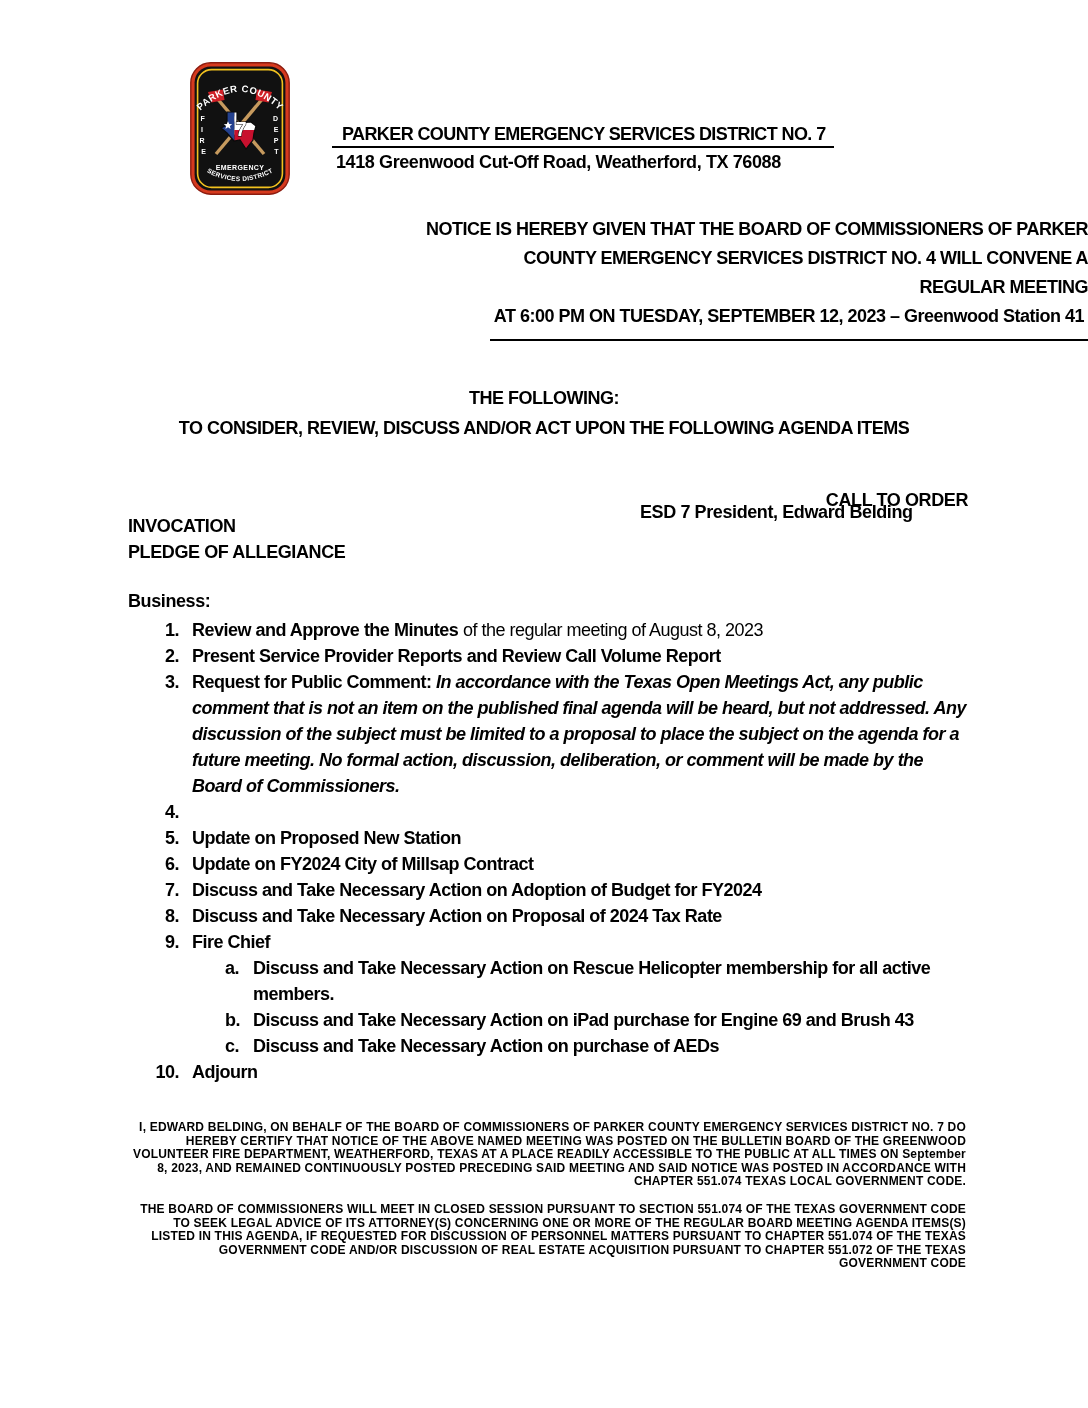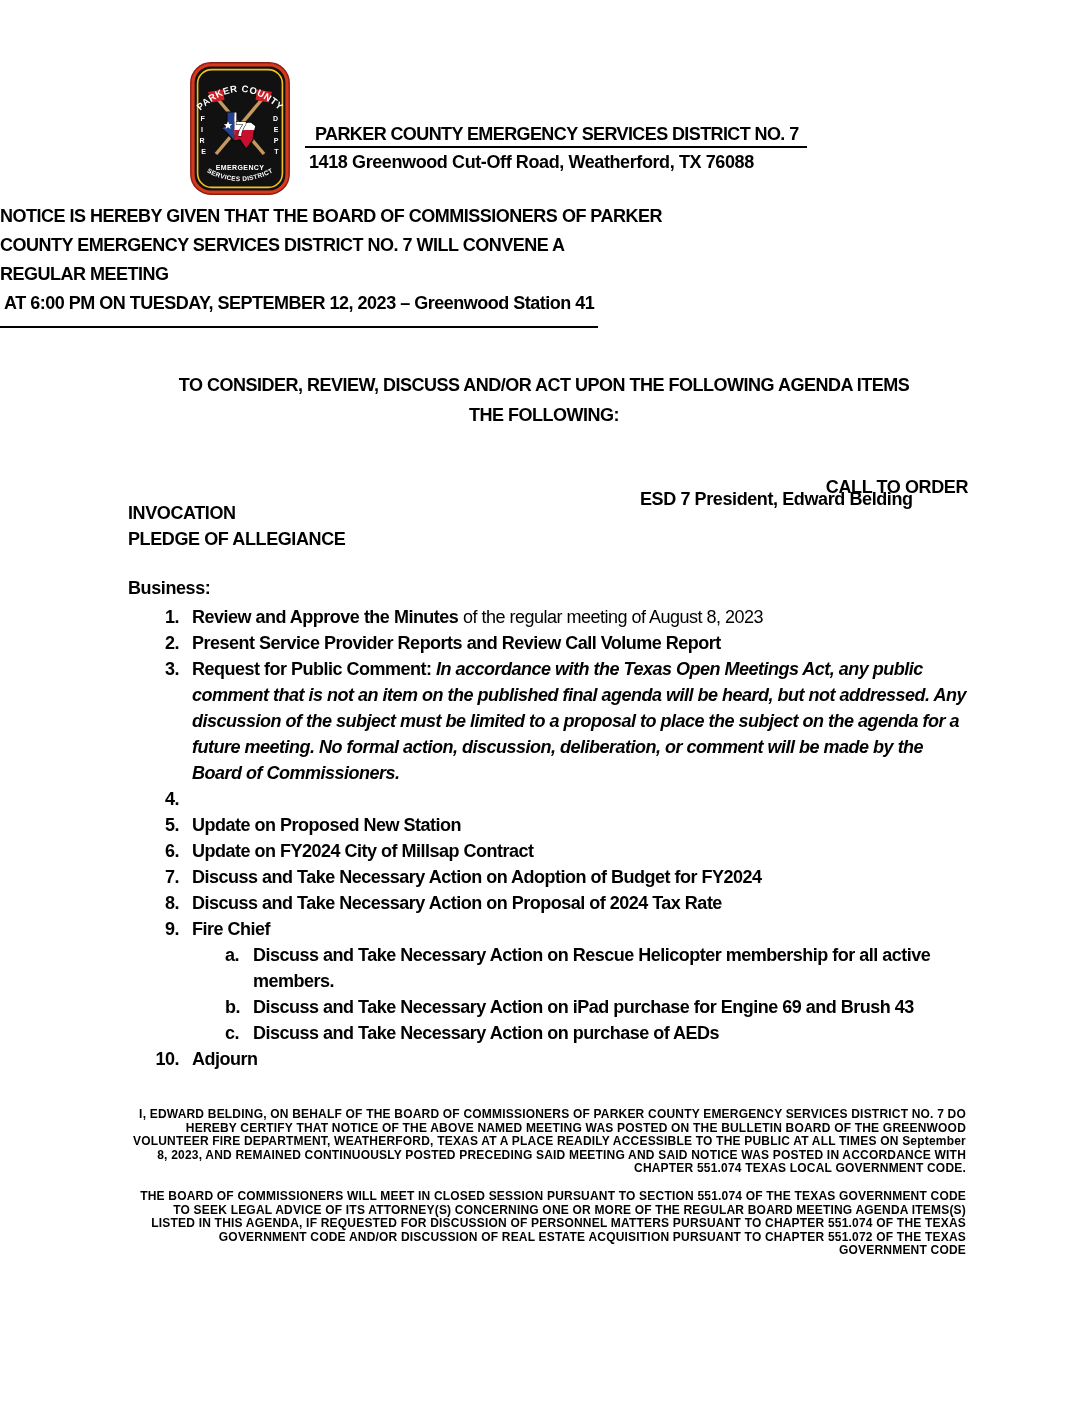--- a/index.html
+++ b/index.html
@@ -9,40 +9,40 @@
     height: 1408px;
     background: #ffffff;
     color: #000000;
     font-family: "Liberation Sans", sans-serif;
     font-weight: bold;
     overflow: hidden;
   }
   
   .header { display: flex; padding-top: 62px; padding-left: 190px; }
   .logo-box { width: 100px; height: 133px; flex: 0 0 auto; }
-  .header-text { margin-left: 15px; margin-top: 62px; }
+  .header-text { margin-left: 42px; margin-top: 62px; }
   .doc-title {
     display: inline-block;
     font-size: 18px;
     letter-spacing: -0.6px;
     border-bottom: 2.5px solid #000;
     padding: 0 8px 1px 10px;
     white-space: nowrap;
   }
   .doc-address {
     font-size: 18px;
     letter-spacing: -0.4px;
     margin-top: 4px;
     padding-left: 4px;
     white-space: nowrap;
   }
   
   .notice {
-    margin-top: 7px;
-    text-align: left;
+    margin-top: 20px;
+    text-align: right;
     font-size: 18px;
     letter-spacing: -0.5px;
     line-height: 29px;
   }
   .underlined-line { display: inline-block; border-bottom: 2.5px solid #000; padding: 0 4px 8px 4px; }
   .purpose {
     margin-top: 42px;
     text-align: center;
     font-size: 18px;
     letter-spacing: -0.5px;
@@ -150,28 +150,28 @@
       </svg>
     </div>
     <div class="header-text">
       <div class="doc-title">PARKER COUNTY EMERGENCY SERVICES DISTRICT NO. 7</div>
       <div class="doc-address">1418 Greenwood Cut-Off Road, Weatherford, TX  76088</div>
     </div>
   </div>
 
   <div class="notice">
     <div>NOTICE IS HEREBY GIVEN THAT THE BOARD OF COMMISSIONERS OF PARKER</div>
-    <div>COUNTY EMERGENCY SERVICES DISTRICT NO. 7 WILL CONVENE A</div>
+    <div>COUNTY EMERGENCY SERVICES DISTRICT NO. 4 WILL CONVENE A</div>
     <div>REGULAR MEETING</div>
     <div><span class="underlined-line">AT 6:00 PM ON TUESDAY, SEPTEMBER 12, 2023 – Greenwood Station 41</span></div>
   </div>
 
   <div class="purpose">
+    <div>THE FOLLOWING:</div>
     <div>TO CONSIDER, REVIEW, DISCUSS AND/OR ACT UPON THE FOLLOWING AGENDA ITEMS</div>
-    <div>THE FOLLOWING:</div>
   </div>
 
   <div class="preliminary">
     <div class="prelim-row">
       <span>CALL TO ORDER</span>
       <span class="president">ESD 7 President, Edward Belding</span>
     </div>
     <div>INVOCATION</div>
     <div>PLEDGE OF ALLEGIANCE</div>
   </div>

